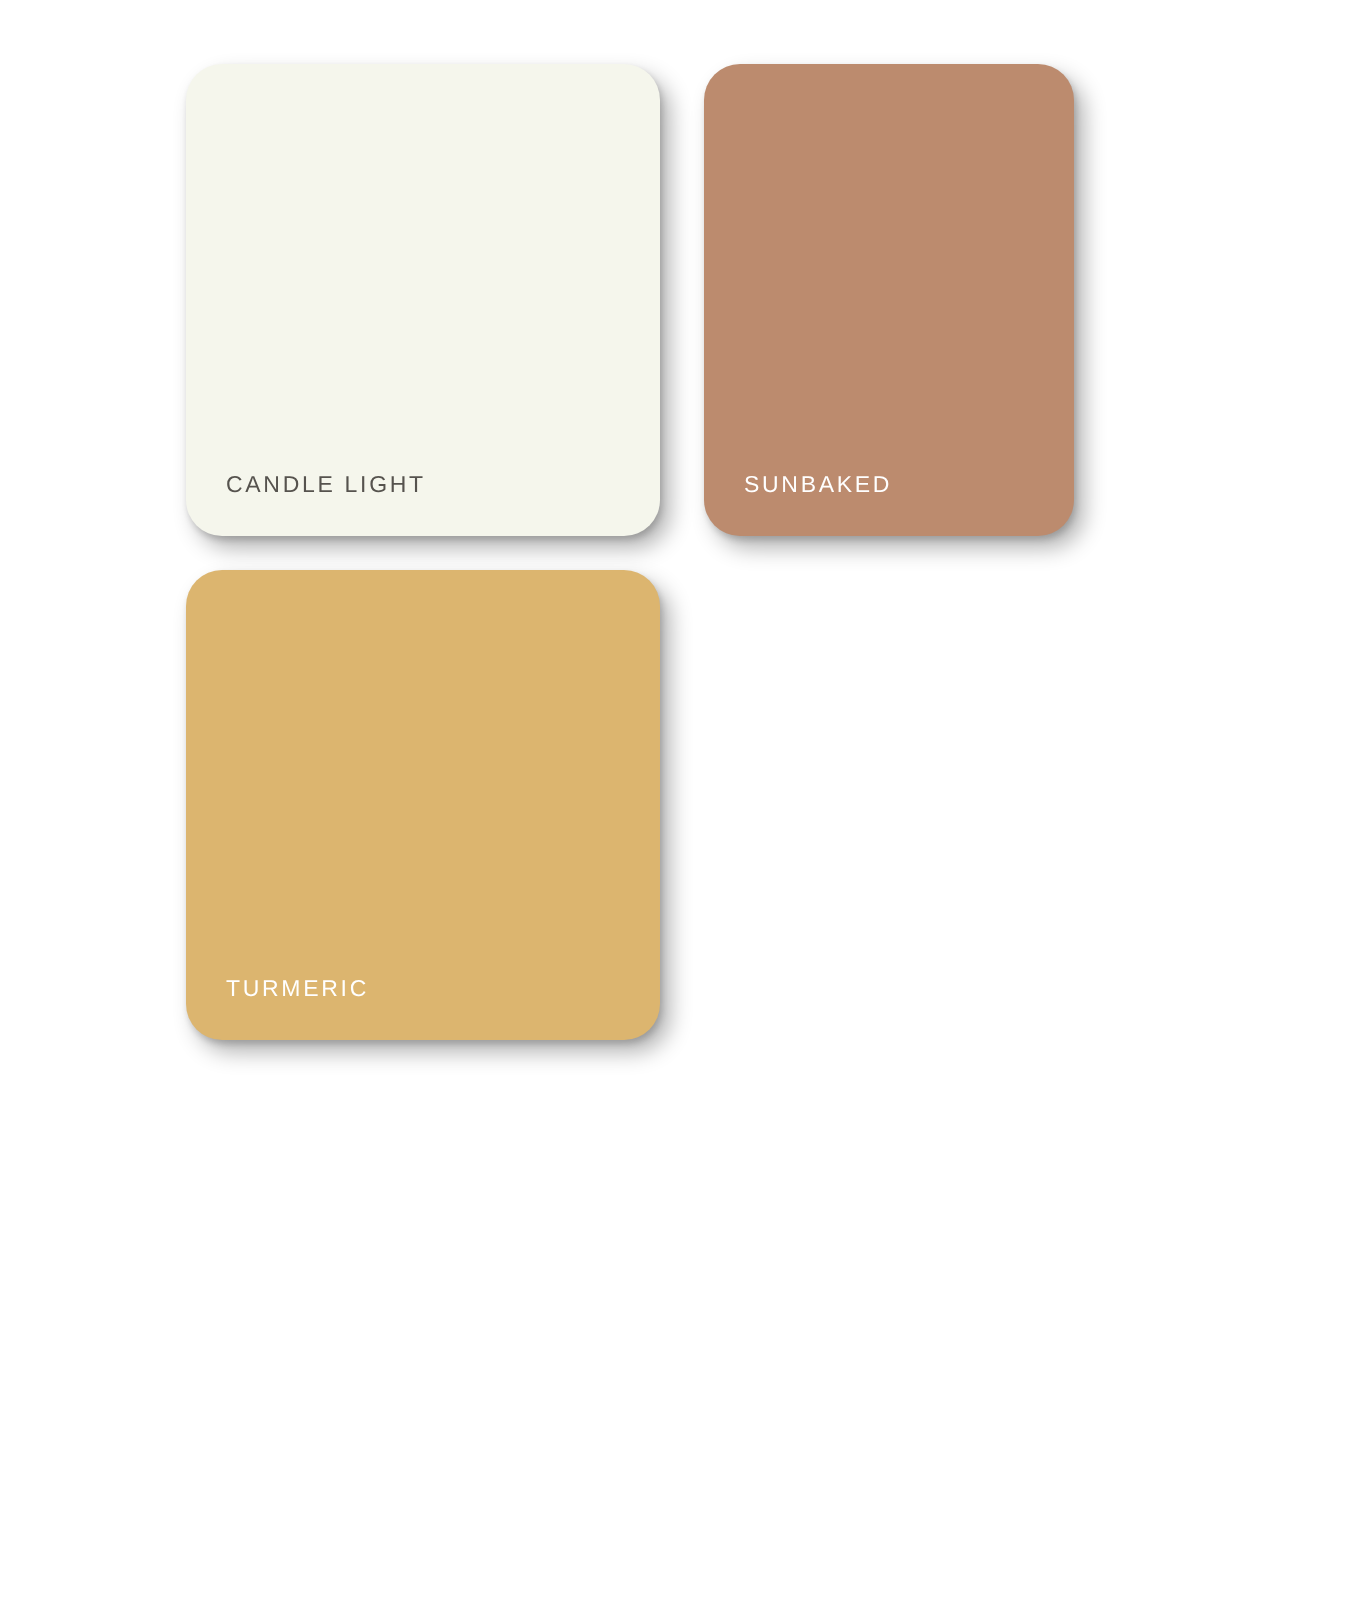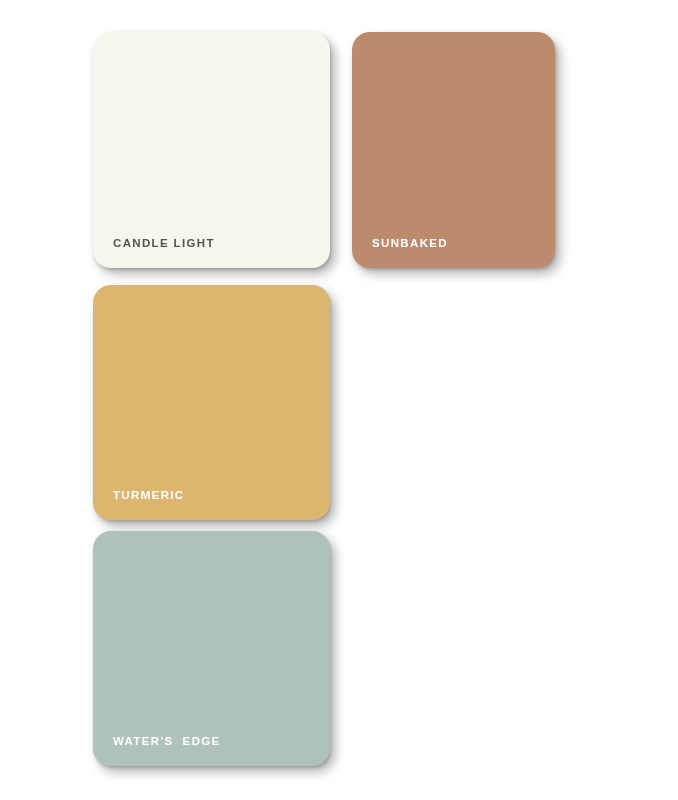--- a/index.html
+++ b/index.html
@@ -28,31 +28,31 @@
   .swatch {
     position: absolute;
     border-radius: 18px;
     box-shadow: 5px 6px 11px rgba(0, 0, 0, 0.30),
                 1px 2px 3px rgba(0, 0, 0, 0.16);
     box-sizing: border-box;
   }
 
   
   .col-left  { left: 93px;  width: 237px; }
-  .col-right { left: 352px; width: 203px; }
+  .col-right { left: 352px; width: 185px; }
   .row-1 { top: 32px;  height: 236px; }
   .row-2 { top: 285px; height: 235px; }
   .row-3 { top: 531px; height: 235px; }
 
   .swatch-label {
     position: absolute;
     left: 20px;
     bottom: 18px;
     font-size: 11.5px;
-    font-weight: 700;
+    font-weight: 400;
     letter-spacing: 1.35px;
     line-height: 1.1;
     white-space: pre;
     user-select: none;
   }
   .label-light { color: #ffffff; }
   .label-dark  { color: #56534e; }
 
   .empty-cell {
     position: absolute;
@@ -70,19 +70,16 @@
 
   <div class="swatch col-right row-1" style="background-color: rgb(188, 139, 110);">
     <span class="swatch-label label-light" style="color: rgb(255, 255, 255);">SUNBAKED</span>
   </div>
 
   <div class="swatch col-left row-2" style="background-color: rgb(220, 181, 111); padding-left: 16px;">
     <span class="swatch-label label-light" style="color: rgb(255, 255, 255);">TURMERIC</span>
   </div>
 
 
-  <div class="swatch col-left row-3" style="background-color: rgb(175, 194, 186);">
-    <span class="swatch-label label-light" style="color: rgb(255, 255, 255);">WATER'S  EDGE</span>
-  </div>
 
   <div class="empty-cell col-right row-3"></div>
 
 </div>
 
 </body></html>

